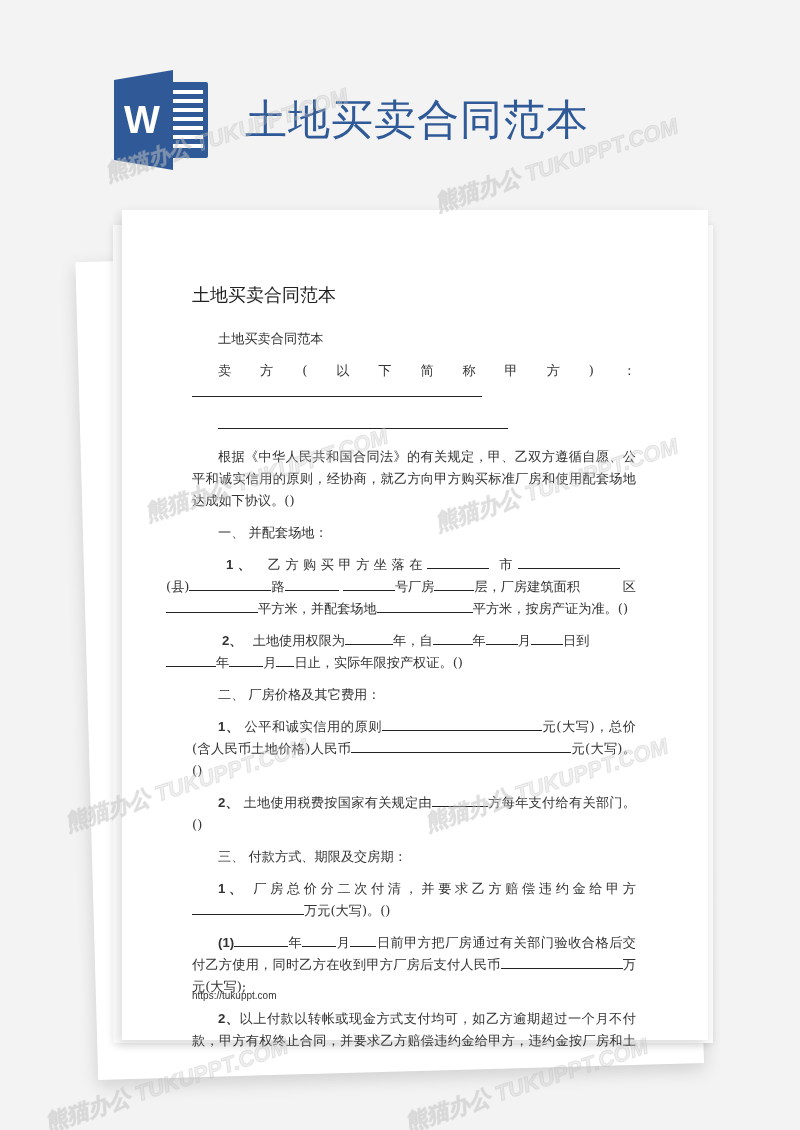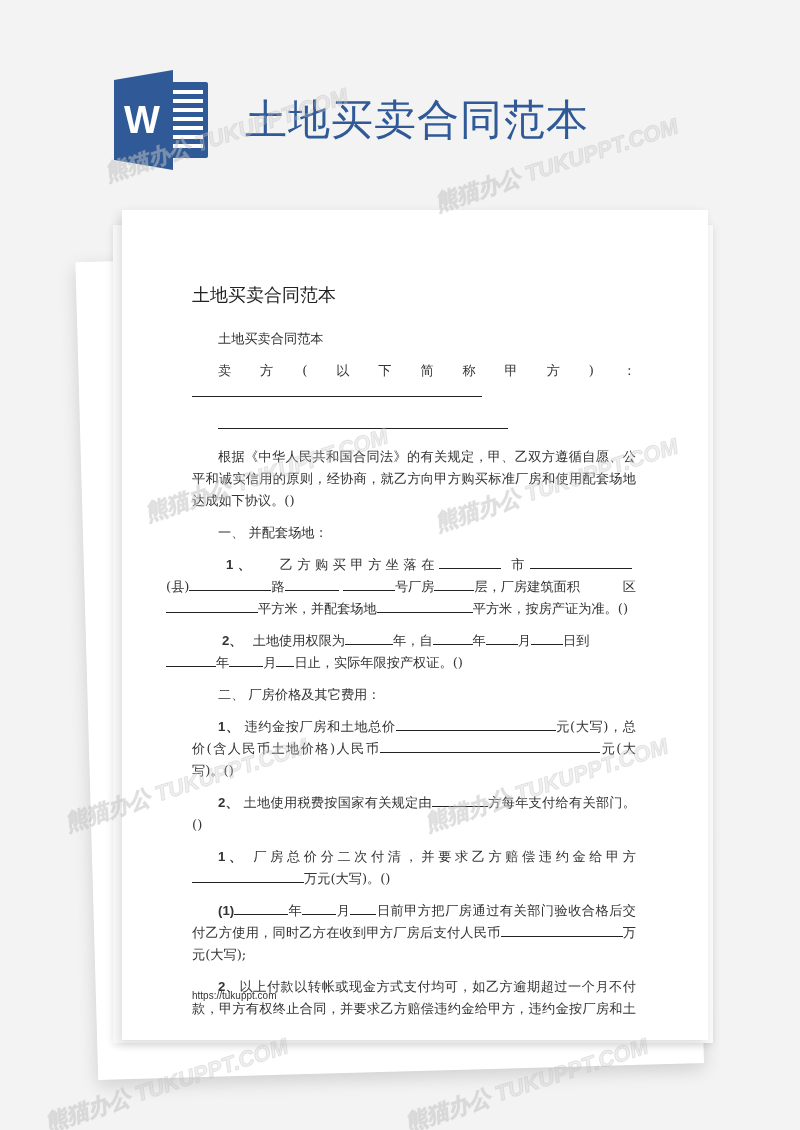--- a/index.html
+++ b/index.html
@@ -111,46 +111,47 @@
     <div class="p">
       <span class="blank" style="width:290px"></span>
     </div>
 
     <div class="p">根据《中华人民共和国合同法》的有关规定，甲、乙双方遵循自愿、公平和诚实信用的原则，经协商，就乙方向甲方购买标准厂房和使用配套场地达成如下协议。()</div>
 
     <div class="p">一、 并配套场地：</div>
 
     <div class="p" style="text-align:justify;">
       <span class="num spaced" style="margin-left:8px;">1、</span>
-      <span class="spaced" style="margin-left:20px;">乙方购买甲方坐落在</span><span class="blank" style="width:62px"></span>
+      <span class="spaced" style="margin-left:8px;">乙方购买甲方坐落在</span><span class="blank" style="width:62px"></span>
       <span style="margin:0 6px;">市</span><span class="blank" style="width:102px"></span>
       <span style="float:right;">区</span><br>
       <span style="margin-left:-26px;">(县)</span><span class="blank" style="width:82px"></span><span>路</span><span class="blank" style="width:54px"></span>
       <span class="blank" style="width:52px"></span><span>号厂房</span><span class="blank" style="width:40px"></span><span>层，厂房建筑面积</span><br>
       <span class="blank" style="width:92px; margin-left:-26px;"></span><span>平方米，并配套场地</span><span class="blank" style="width:96px"></span><span>平方米，按房产证为准。()</span>
     </div>
 
     <div class="p">
       <span class="num" style="margin-left:4px;">2、</span>
       <span style="margin-left:6px;">土地使用权限为</span><span class="blank" style="width:48px"></span><span>年，自</span><span class="blank" style="width:40px"></span><span>年</span><span class="blank" style="width:32px"></span><span>月</span><span class="blank" style="width:32px"></span><span>日到</span><br>
       <span class="blank" style="width:50px; margin-left:-26px;"></span><span>年</span><span class="blank" style="width:34px"></span><span>月</span><span class="blank" style="width:18px"></span><span>日止，实际年限按产权证。()</span>
     </div>
 
     <div class="p">二、 厂房价格及其它费用：</div>
 
     <div class="p">
       <span class="num">1、</span>
-      <span>违约金按厂房和土地总价</span><span class="blank" style="width:160px"></span><span>元(大写)，总价(含人民币土地价格)人民币</span><span class="blank" style="width:220px"></span><span>元(大写)。()</span>
+      <span>公平和诚实信用的原则</span><span class="blank" style="width:160px"></span><span>元(大写)，总价(含人民币土地价格)人民币</span><span class="blank" style="width:220px"></span><span>元(大写)。()</span>
     </div>
 
     <div class="p">
       <span class="num">2、</span>
       <span>土地使用税费按国家有关规定由</span><span class="blank" style="width:56px"></span><span>方每年支付给有关部门。()</span>
     </div>
 
+    <div class="p">三、 付款方式、期限及交房期：</div>
 
     <div class="p">
       <span class="num">1、</span>
       <span>厂房总价分二次付清，并要求乙方赔偿违约金给甲方</span><span class="blank" style="width:112px"></span><span>万元(大写)。()</span>
     </div>
 
     <div class="p">
       <span class="num">(1)</span><span class="blank" style="width:54px"></span><span>年</span><span class="blank" style="width:34px"></span><span>月</span><span class="blank" style="width:26px"></span><span>日前甲方把厂房通过有关部门验收合格后交付乙方使用，同时乙方在收到甲方厂房后支付人民币</span><span class="blank" style="width:122px"></span><span>万元(大写);</span>
     </div>
 

